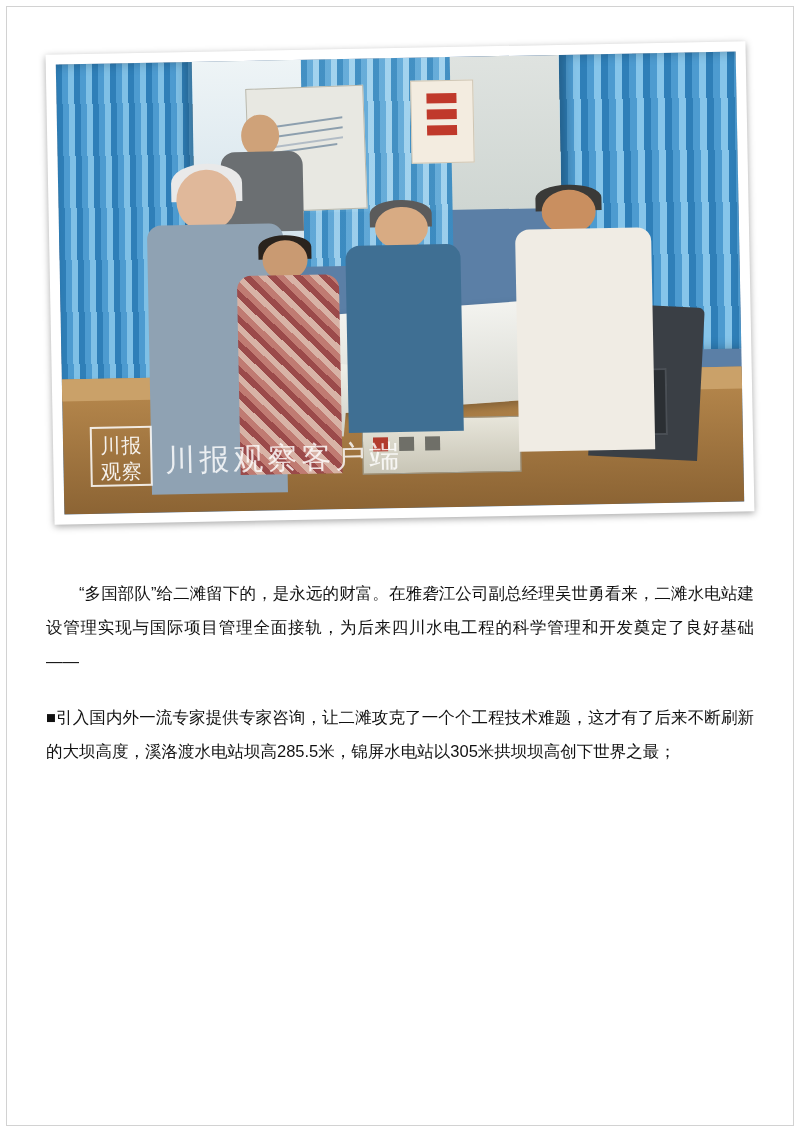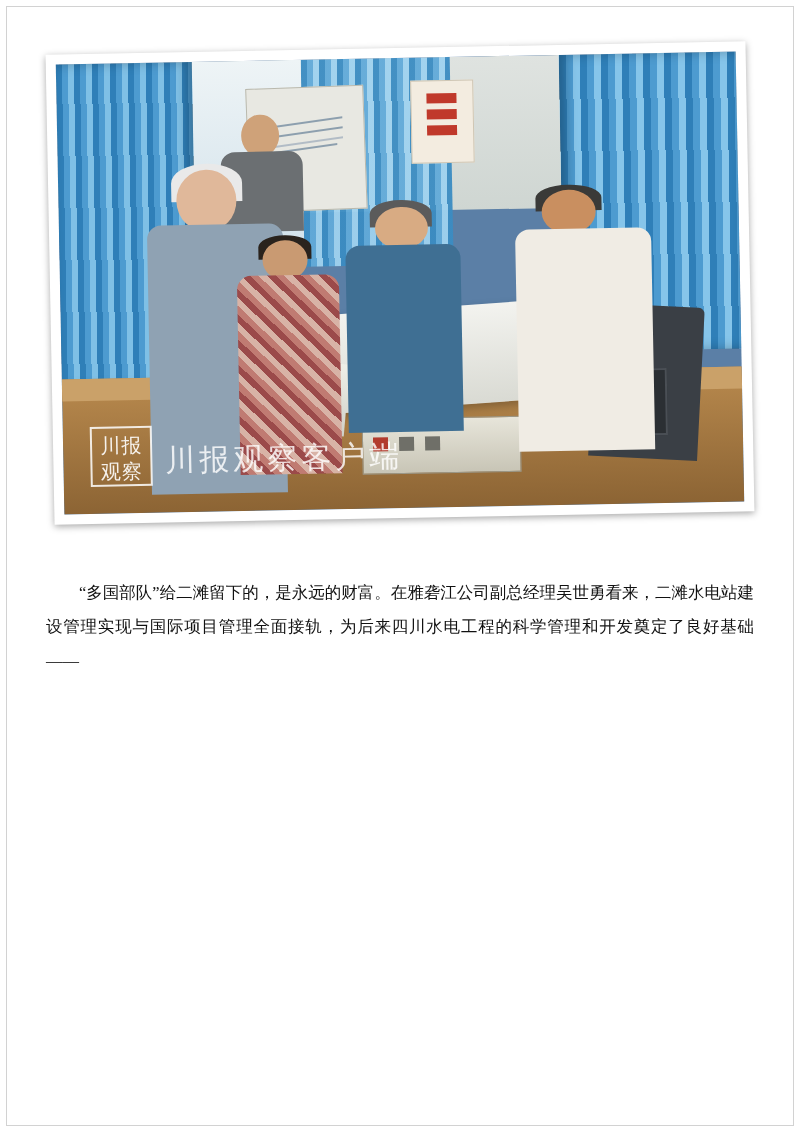--- a/index.html
+++ b/index.html
@@ -198,21 +198,21 @@
     color: #111;
     letter-spacing: 1px;
   }
 
   
   .body-text {
     position: absolute;
     left: 46px;
     top: 576px;
     width: 708px;
-    font-family: Liberation Serif, serif;
+    font-family: Liberation Sans, sans-serif;
     font-size: 16.5px;
     line-height: 34px;
     color: #111;
     text-align: justify;
   }
   .para { margin: 0 0 22px 0; }
   .para.indent { text-indent: 2em; }
 </style>
 </head>
 <body>
@@ -275,14 +275,15 @@
           <div>观察</div>
         </div>
         <div class="wm-text">川报观察客户端</div>
       </div>
     </div>
   </div>
 
 
   <div class="body-text">
     <p class="para indent">“多国部队”给二滩留下的，是永远的财富。在雅砻江公司副总经理吴世勇看来，二滩水电站建设管理实现与国际项目管理全面接轨，为后来四川水电工程的科学管理和开发奠定了良好基础——</p>
+    <p class="para">■引入国内外一流专家提供专家咨询，让二滩攻克了一个个工程技术难题，这才有了后来不断刷新的大坝高度，溪洛渡水电站坝高285.5米，锦屏水电站以305米拱坝坝高创下世界之最；</p>
   </div>
 </div>
 
 </body></html>

